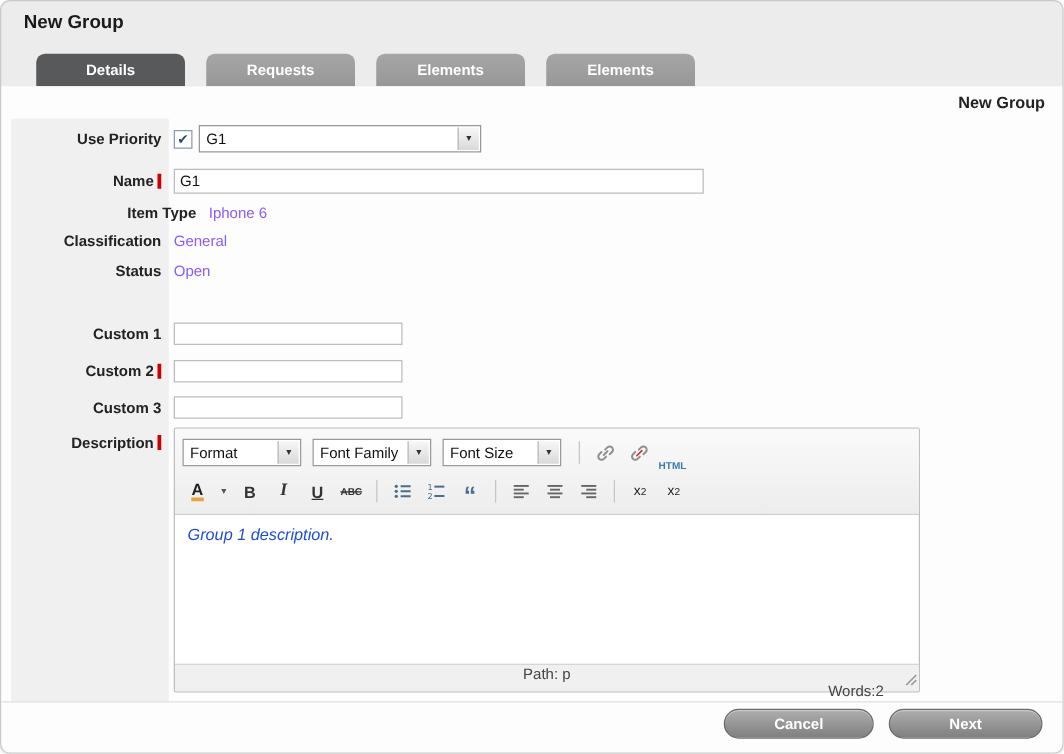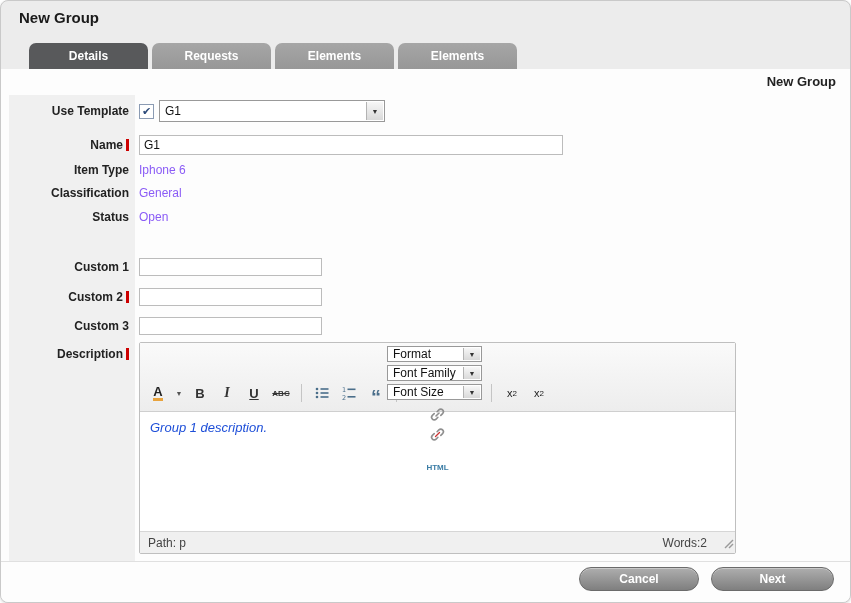--- a/index.html
+++ b/index.html
@@ -10,21 +10,21 @@
     position:relative; width:851px; height:603px;
     background:#ececec; border:1px solid #c9c9c9; border-radius:8px;
     overflow:hidden; box-shadow:0 1px 3px rgba(0,0,0,.15);
   }
 
   .title {
     position:absolute; left:18px; top:8px;
     font-size:15px; font-weight:bold; color:#1a1a1a;
   }
 
-  .tabs { position:absolute; left:28px; top:42px; height:26px; display:flex; gap:4px; }
+  .tabs { position:absolute; left:28px; top:42px; height:26px; display:flex; gap:17px; }
   .tab {
     width:119px; height:26px; border-radius:7px 7px 0 0;
     background:linear-gradient(#a6a6a6,#979797);
     color:#fff; font-size:12px; font-weight:bold;
     display:flex; align-items:center; justify-content:center; cursor:pointer;
   }
   .tab.active { background:#58595b; }
 
   .content { position:absolute; top:68px; left:0; right:0; bottom:0; background:#fdfdfd; }
 
@@ -88,21 +88,21 @@
   .icon-quote { font-size:20px; font-weight:bold; color:#4a6e8a; line-height:10px; padding-top:8px; }
   .icon-html { font-size:8px; font-weight:bold; color:#3a7ca5; letter-spacing:0;margin-top:20px; }
   .subsup { font-size:11px; color:#222; }
   .subsup sub, .subsup sup { font-size:8px; }
 
   .edit-area { flex:1; padding:8px 10px; font-size:13px; color:#1d4ed8; cursor:text;font-style:italic; }
 
   .statusbar {
     height:22px; background:#f0f0f0; border-top:1px solid #d6d6d6;
     display:flex; align-items:center; font-size:12px; color:#444;
-    padding:0 8px; position:relative;
+    padding:0 8px; position:relative;flex-direction:column;
   }
   .status-words { margin-left:auto; margin-right:20px; }
   .resize-handle { position:absolute; right:1px; bottom:1px; cursor:nwse-resize; }
 
   .footer-line { position:absolute; left:0; right:0; top:492px; border-top:1px solid #e0e0e0; }
   .btn {
     position:absolute; top:498px; height:24px; border-radius:12px;
     background:linear-gradient(#aeaeae,#7f7f7f); border:1px solid #6b6b6b;
     color:#fff; font-weight:bold; font-size:12px;
     display:flex; align-items:center; justify-content:center;
@@ -126,21 +126,21 @@
   </div>
 
   <div class="content">
 
     <div class="section-title">New Group</div>
 
     <div class="label-col"></div>
 
     <div class="frow" style="top:30px;">
       <div class="flabel">
-        <span>Use Template</span>
+        <span>Use Priority</span>
       </div>
       <div class="fval">
         <span class="checkbox">
           <span>✔</span>
         </span>
         <div class="dropdown" style="width:226px;">
           <span>G1</span>
           <span class="dd-arrow">▼</span>
         </div>
       </div>
@@ -149,21 +149,21 @@
     <div class="frow" style="top:64px;">
       <div class="flabel">
         <span>Name</span>
         <span class="req"></span>
       </div>
       <div class="fval">
         <input class="text" type="text" style="width: 424px; height: 20px;" value="G1">
       </div>
     </div>
 
-    <div class="frow" style="top:89px;">
+    <div class="frow" style="top:89px;padding-left:28px;">
       <div class="flabel">
         <span>Item Type</span>
       </div>
       <div class="fval">
           <span class="ftext">Iphone 6</span>
         </div>
     </div>
 
     <div class="frow" style="top:112px;">
       <div class="flabel">
@@ -214,21 +214,21 @@
 
     <div class="frow" style="top:273px;">
       <div class="flabel">
         <span>Description</span>
         <span class="req"></span>
       </div>
     </div>
 
     <div class="editor">
       <div class="toolbar">
-        <div class="tb-row" style="height:32px;flex-direction:column;">
+        <div class="tb-row" style="height:32px;">
           <div class="dropdown mini-dd">
             <span>Format</span>
             <span class="dd-arrow">▼</span>
           </div>
           <div class="dropdown mini-dd">
             <span>Font Family</span>
             <span class="dd-arrow">▼</span>
           </div>
           <div class="dropdown mini-dd">
             <span>Font Size</span>

